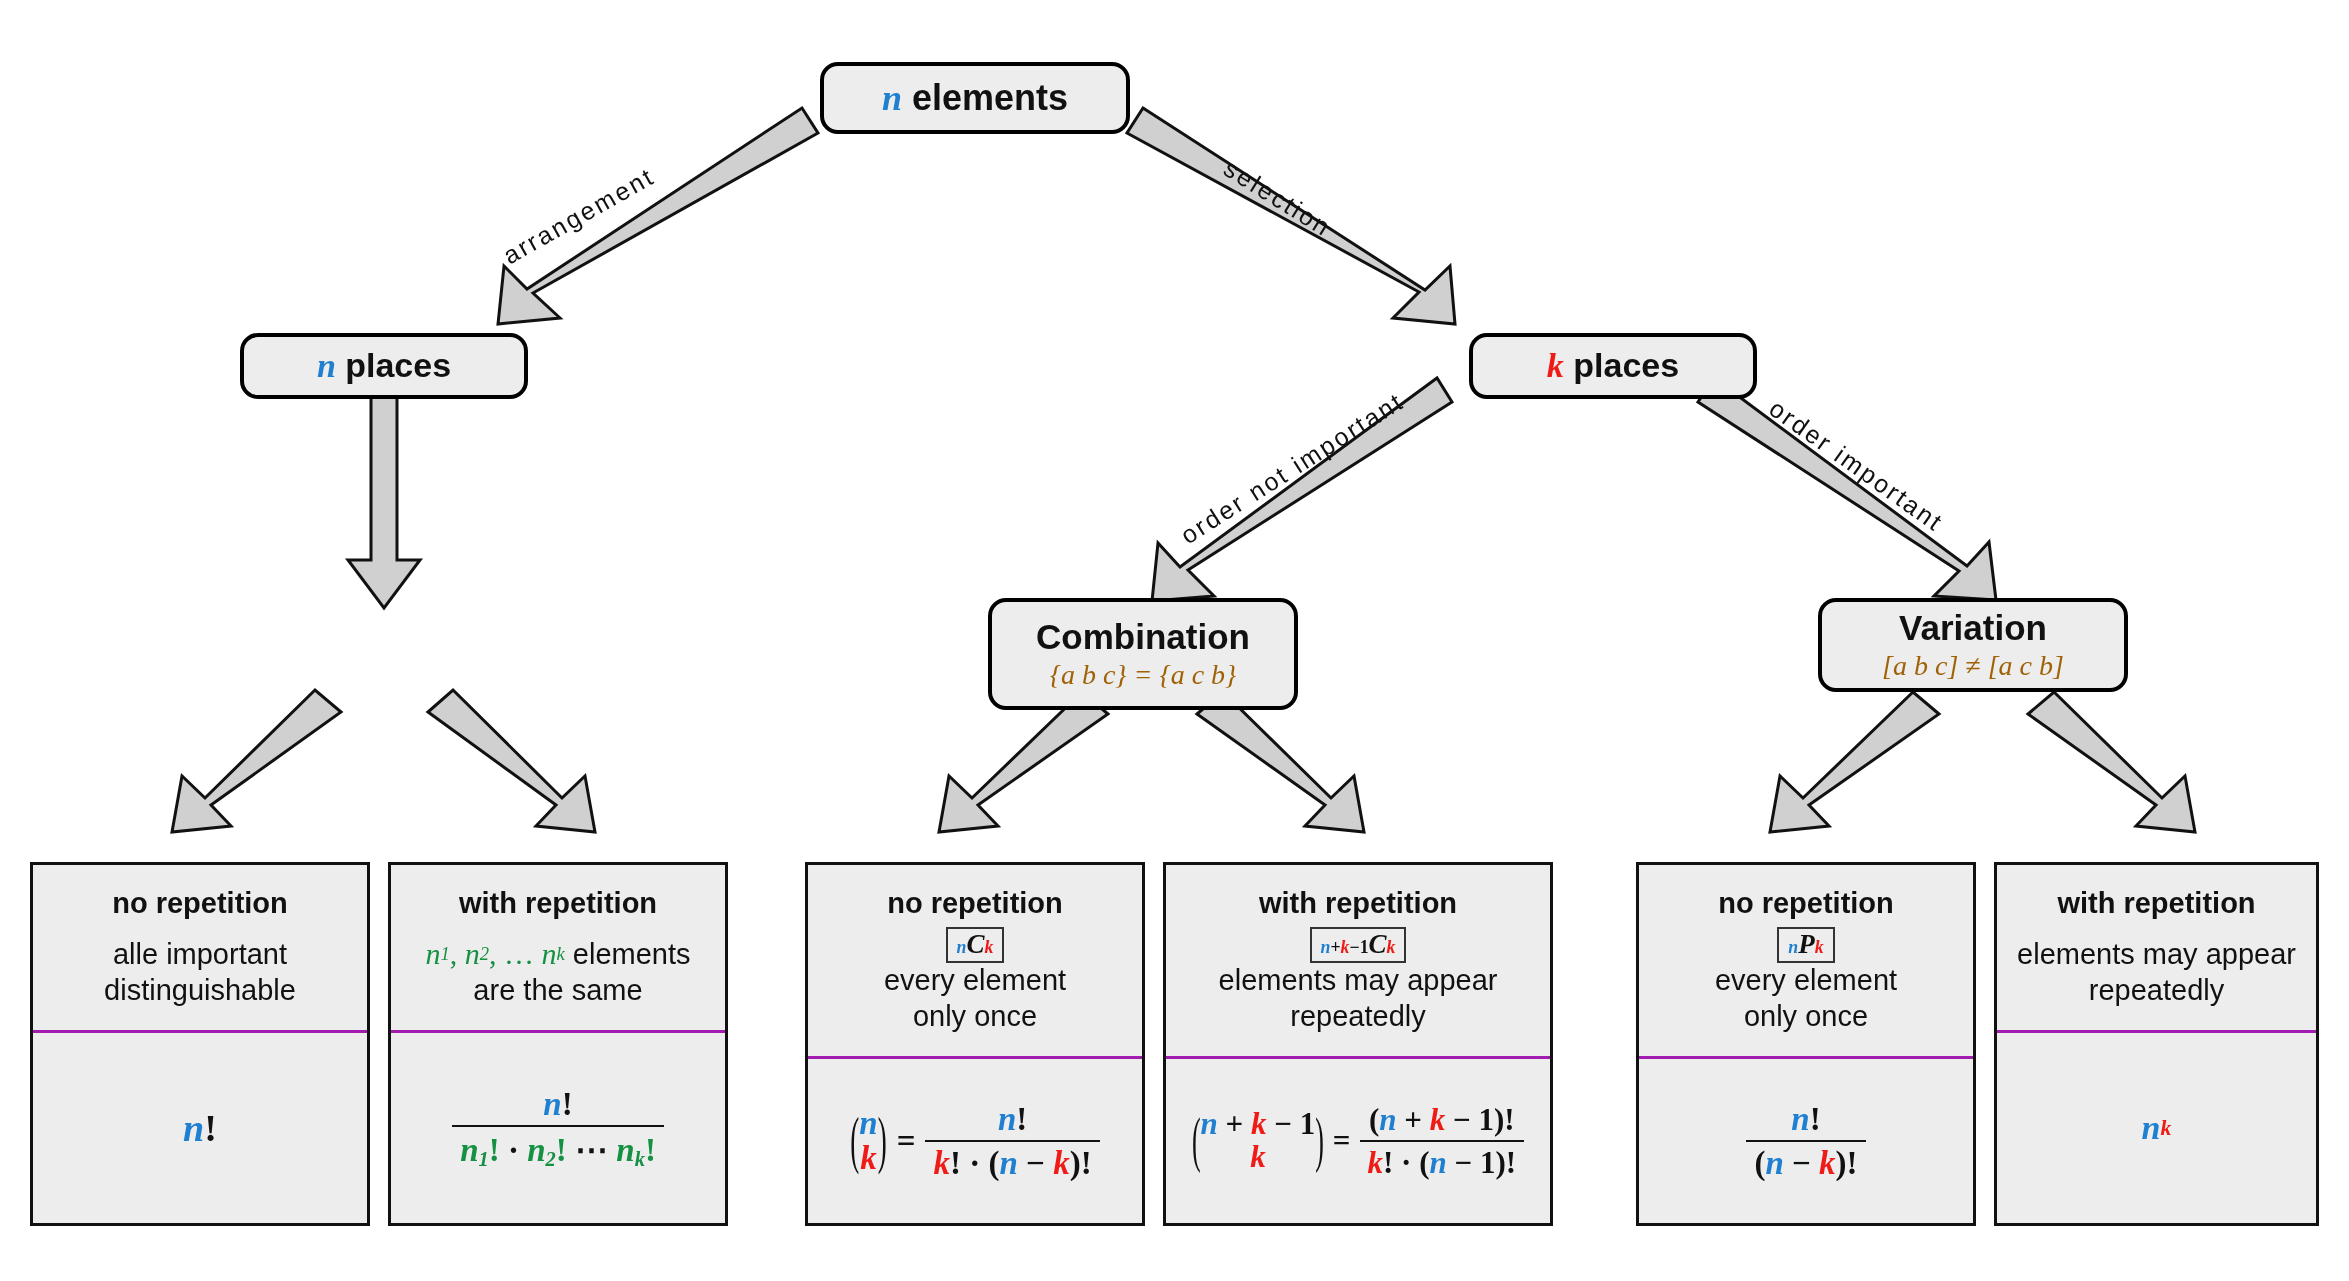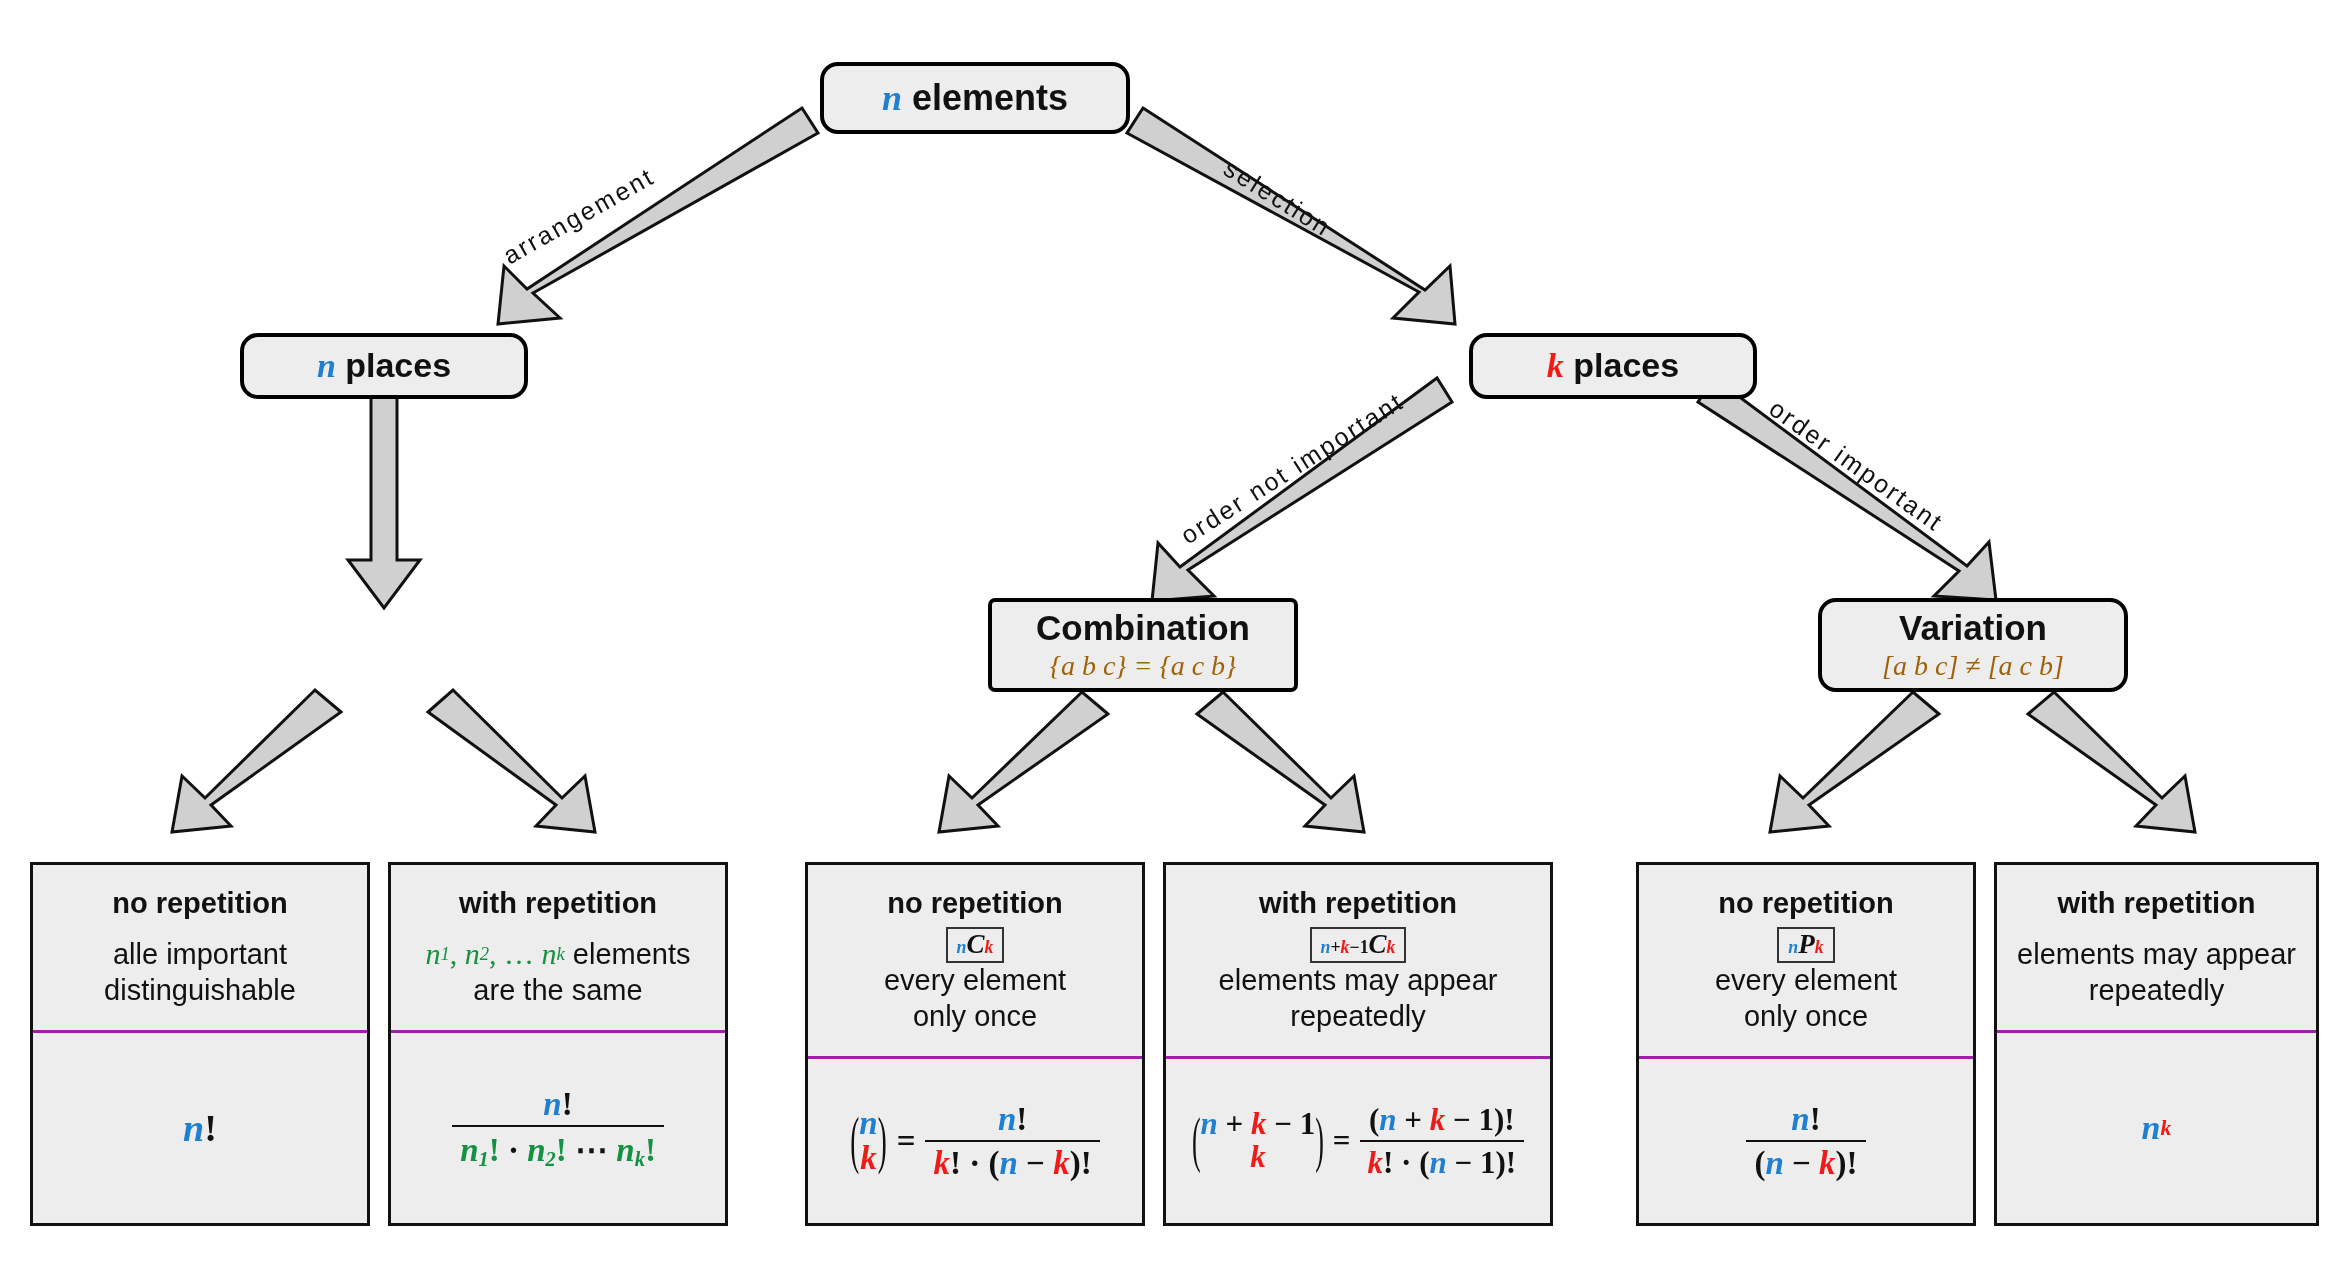--- a/index.html
+++ b/index.html
@@ -161,21 +161,21 @@
     </div>
   </div>
 
   <div class="node" style="left:1443px;top:333px;width:288px;height:66px;margin-left:26px;">
     <div class="title" style="font-size:34px;">
       <span class="math rd" style="font-weight:bold;font-size:34px;">k</span><span> places</span>
     </div>
   </div>
 
 
-  <div class="node" style="left:988px;top:598px;width:310px;height:94px;border-radius:7px;">
+  <div class="node" style="left:988px;top:598px;width:310px;height:112px;">
     <div class="title" style="font-size:35px;">Combination</div>
     <div class="sub" style="font-size:28px;">{a b c} = {a c b}</div>
   </div>
 
   <div class="node" style="left:1818px;top:598px;width:310px;height:94px;">
     <div class="title" style="font-size:35px;">Variation</div>
     <div class="sub" style="font-size:28px;">[a b c] ≠ [a c b]</div>
   </div>
 
   <div class="leaf" style="left:30px;top:862px;width:340px;height:364px;">

